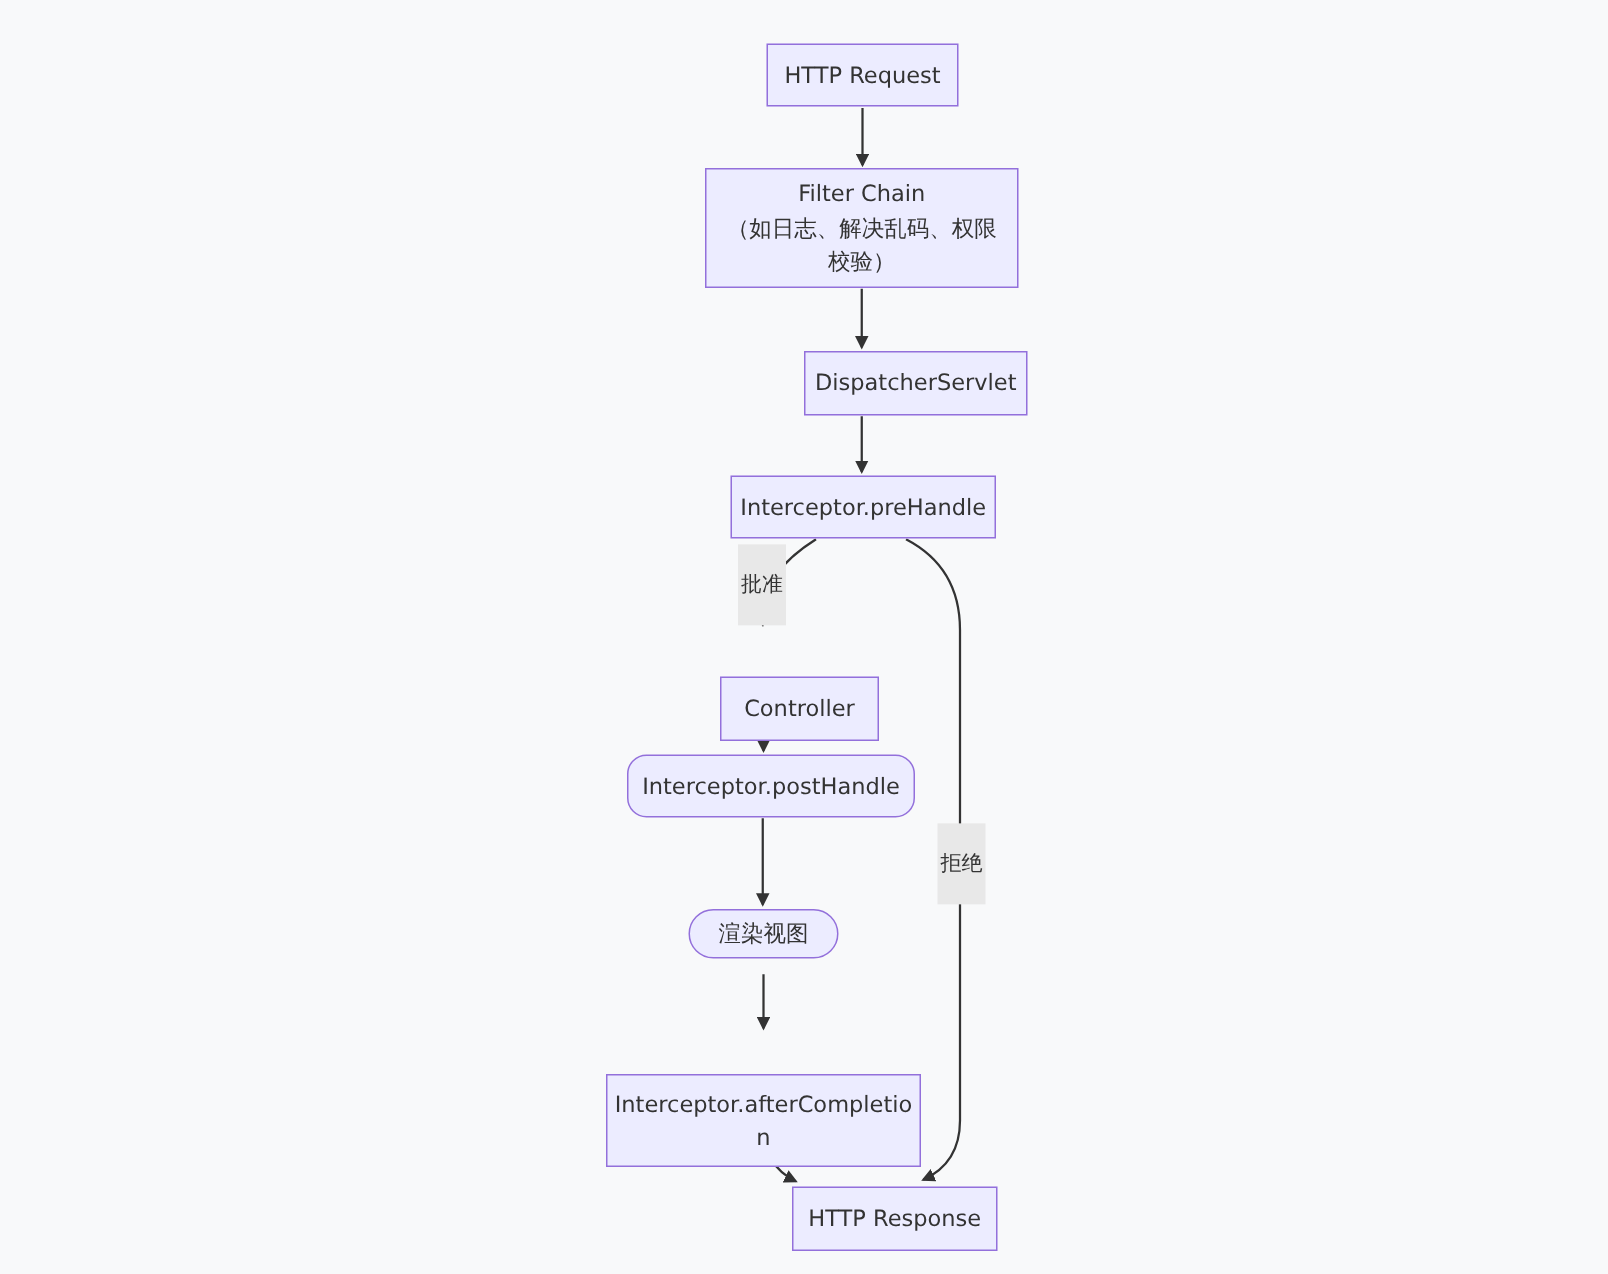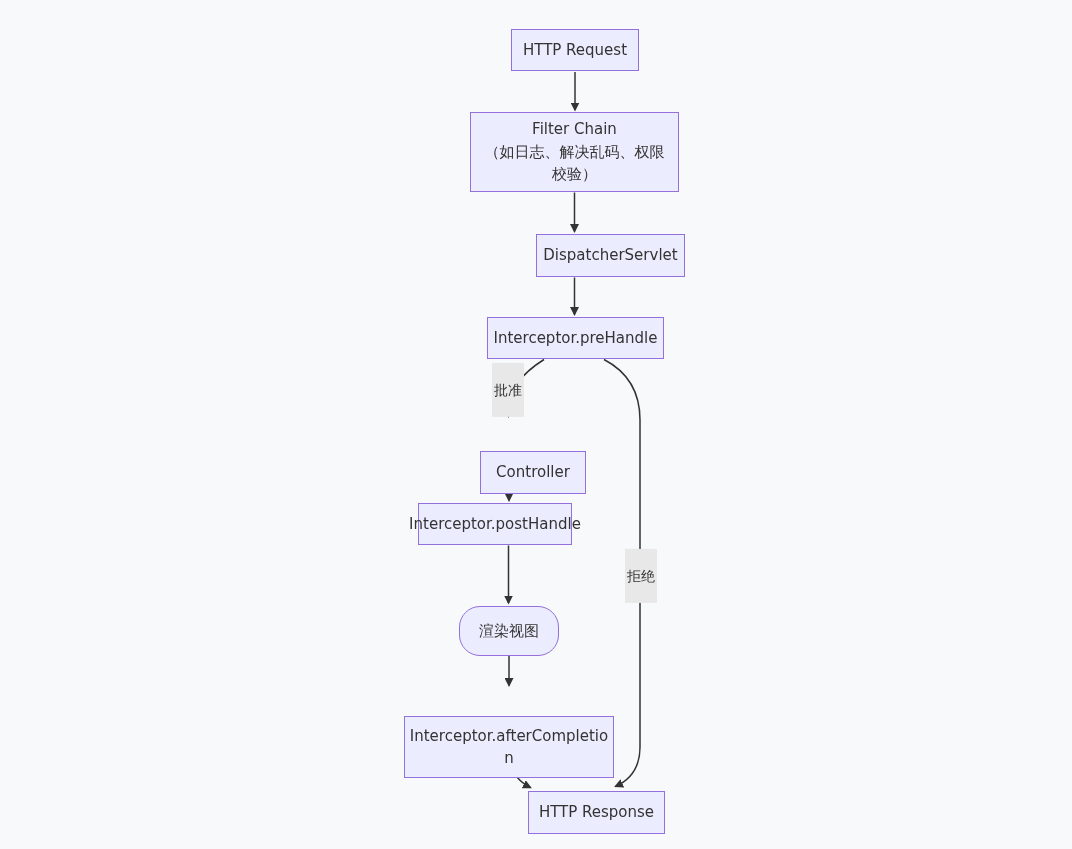--- a/index.html
+++ b/index.html
@@ -91,25 +91,25 @@
   </div>
 
   <div class="node" style="left:487px; top:317px; width:177px; height:42px;">
     <span class="line">Interceptor.preHandle</span>
   </div>
 
   <div class="node" style="left:480px; top:419px; width:106px; height:43px;margin-top:32px;">
     <span class="line">Controller</span>
   </div>
 
-  <div class="node" style="left:418px; top:503px; width:154px; height:42px;">
+  <div class="node" style="left:418px; top:503px; width:192px; height:42px;border-radius:13px;">
     <span class="line">Interceptor.postHandle</span>
   </div>
 
-  <div class="node" style="left:459px; top:606px; width:100px; height:50px;border-radius:21px;">
+  <div class="node" style="left:459px; top:606px; width:100px; height:33px;border-radius:21px;">
     <span class="line">渲染视图</span>
   </div>
 
   <div class="node" style="left:404px; top:716px; width:210px; height:62px;">
     <span class="line">Interceptor.afterCompletio</span>
     <span class="line">n</span>
   </div>
 
   <div class="node" style="left:507px; top:791px; width:137px; height:43px;margin-left:21px;">
     <span class="line">HTTP Response</span>

